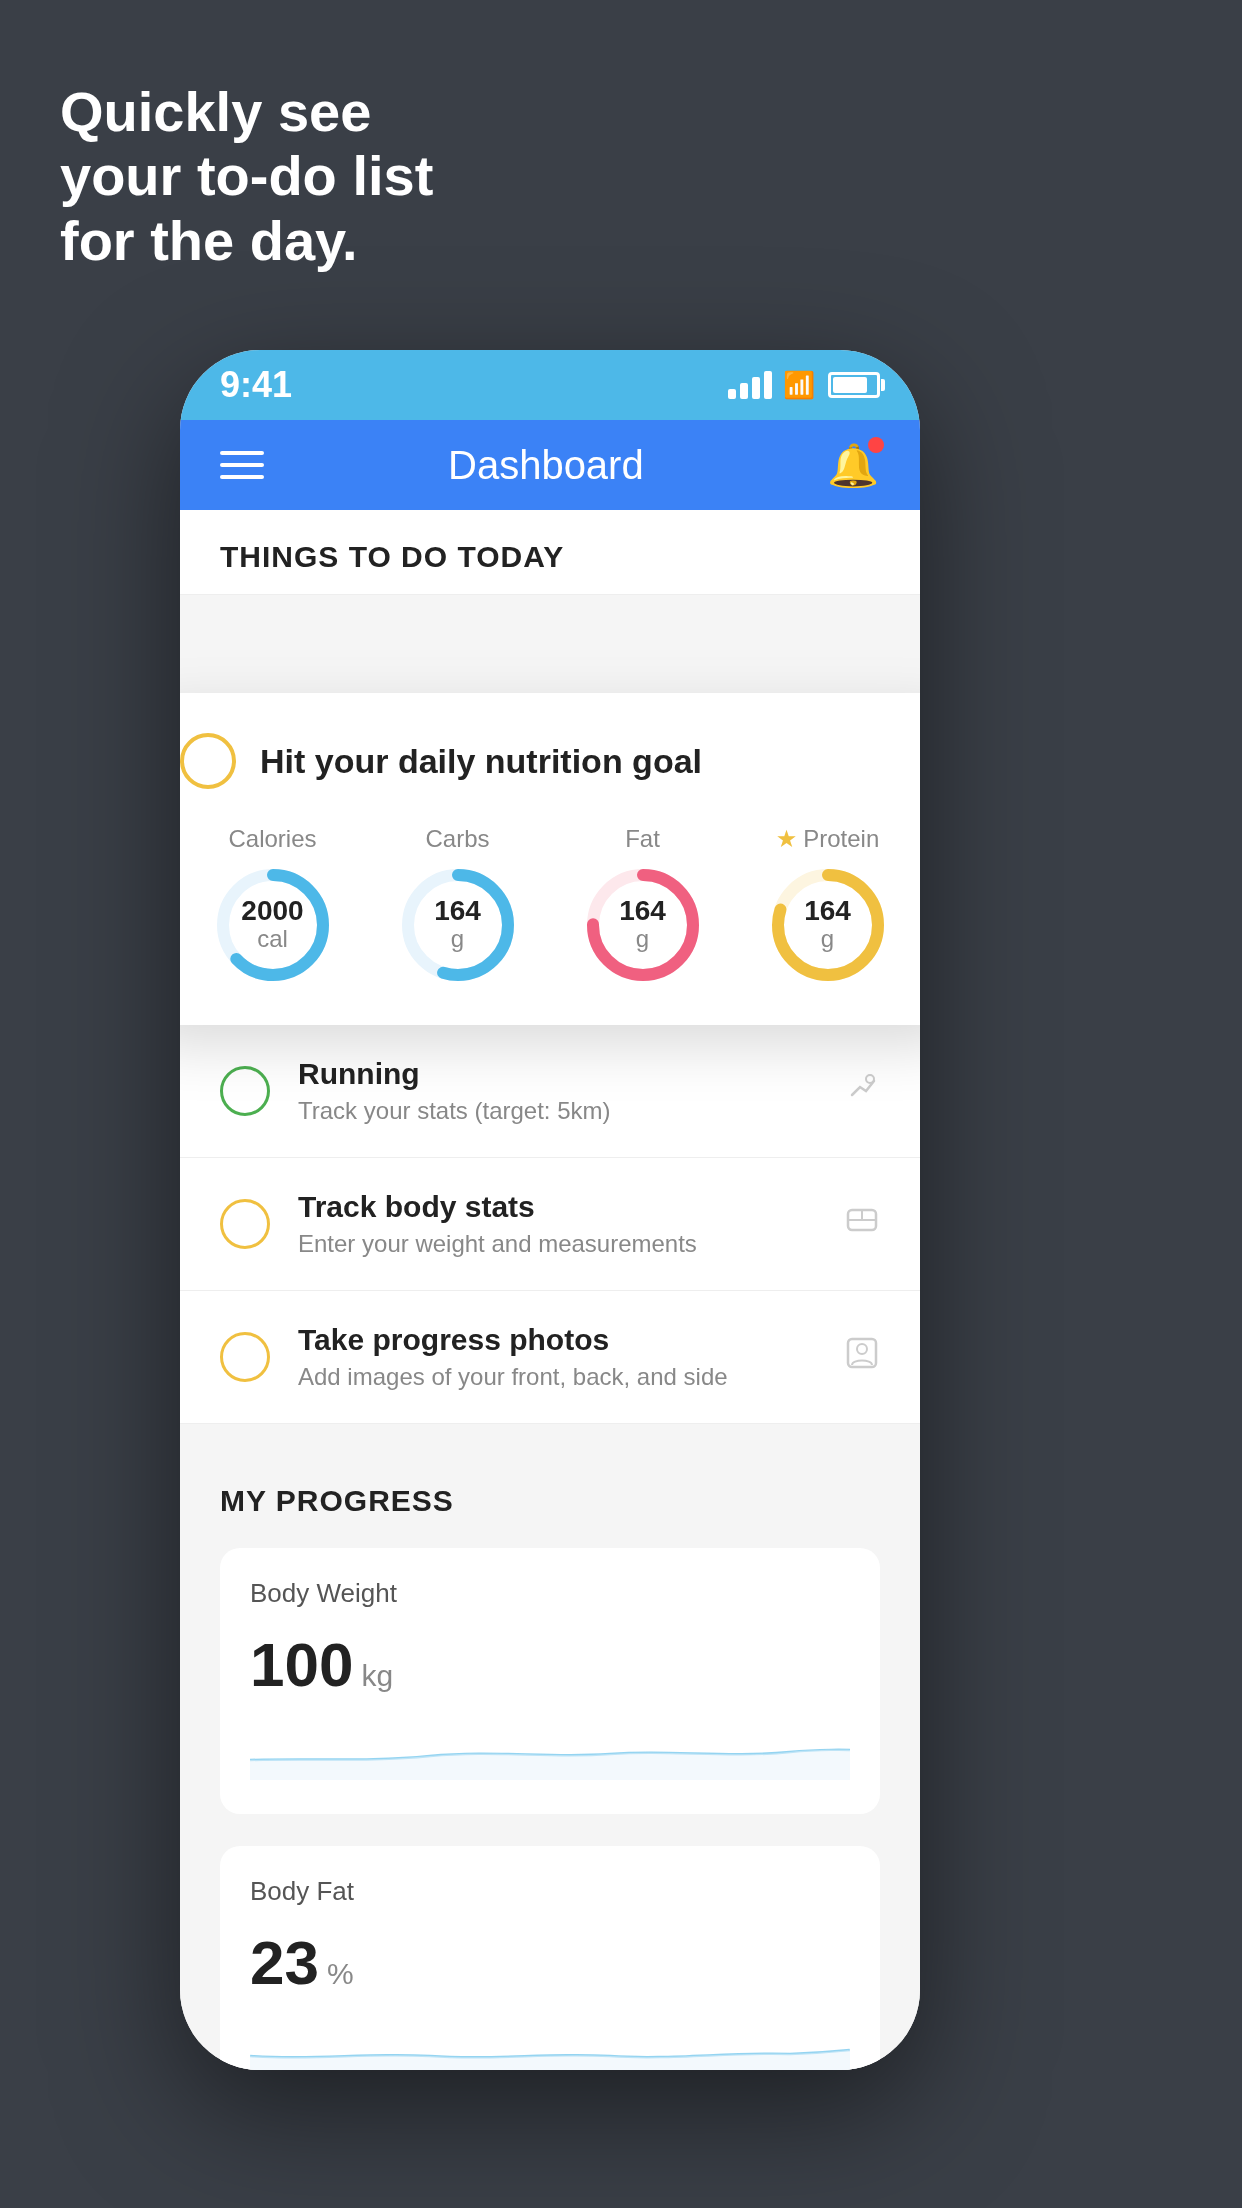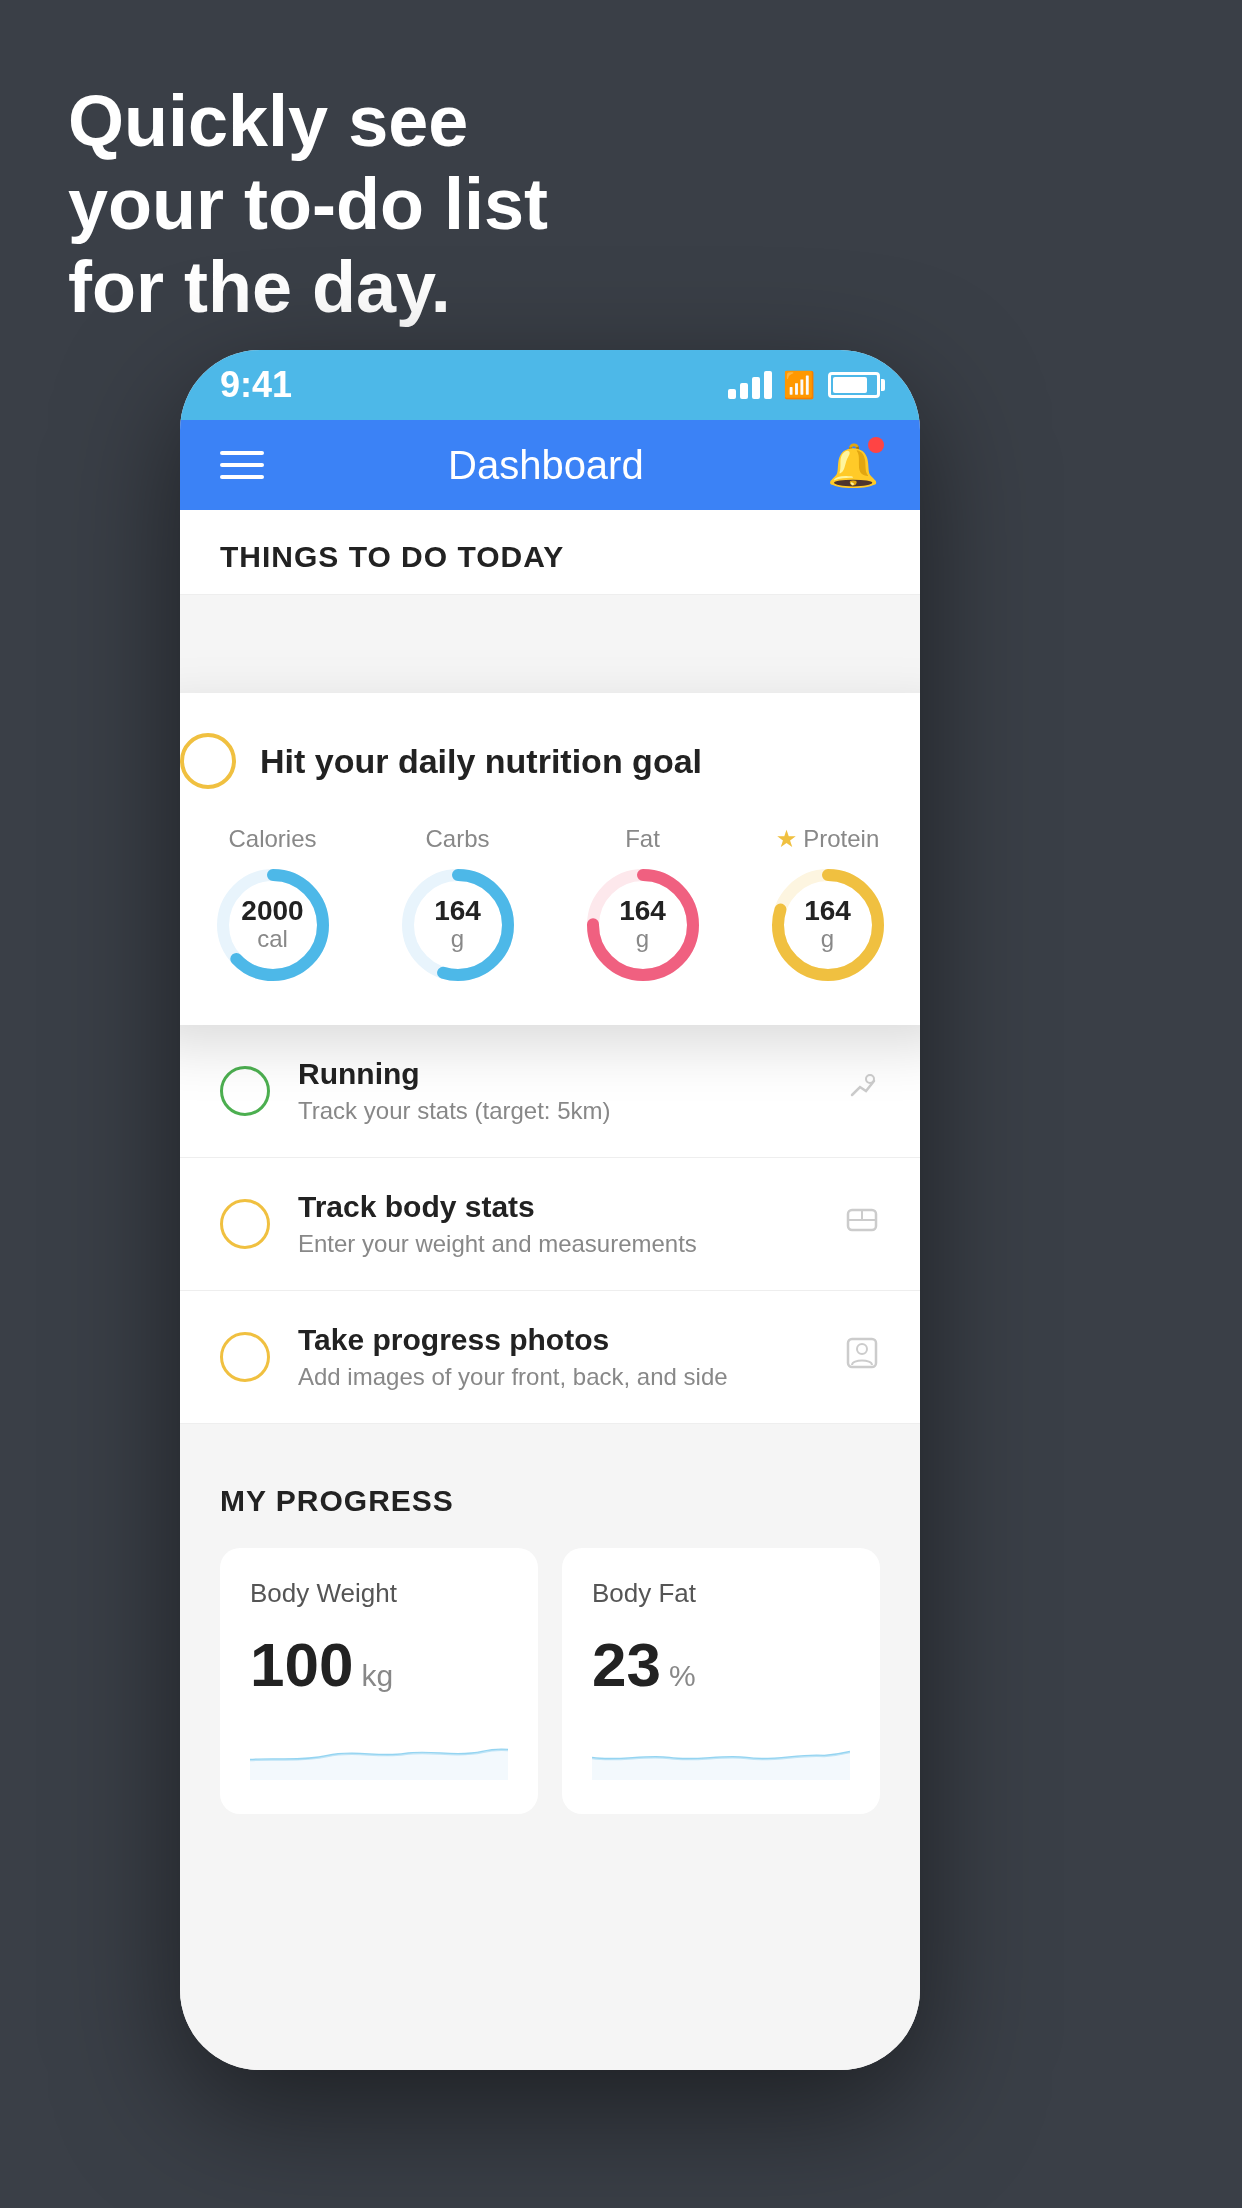--- a/index.html
+++ b/index.html
@@ -17,23 +17,23 @@
     .bg {
       position: absolute;
       inset: 0;
       background: #3a3f47;
     }
 
     
     .headline {
       position: absolute;
       top: 80px;
-      left: 68px;
+      left: 60px;
       color: #ffffff;
-      font-size: 72px;
+      font-size: 56px;
       font-weight: 800;
       line-height: 1.15;
       z-index: 2;
     }
 
     
     .phone-frame {
       position: absolute;
       top: 350px;
       left: 180px;
@@ -337,21 +337,22 @@
     .progress-title {
       font-size: 30px;
       font-weight: 800;
       color: #222;
       letter-spacing: 1px;
       margin-bottom: 30px;
     }
 
     .progress-cards {
       display: flex;
-      gap: 24px;
+      gap: 32px;
+      flex-direction: column;
     }
 
     .progress-card {
       flex: 1;
       background: white;
       border-radius: 20px;
       padding: 30px;
       overflow: hidden;
     }
 

